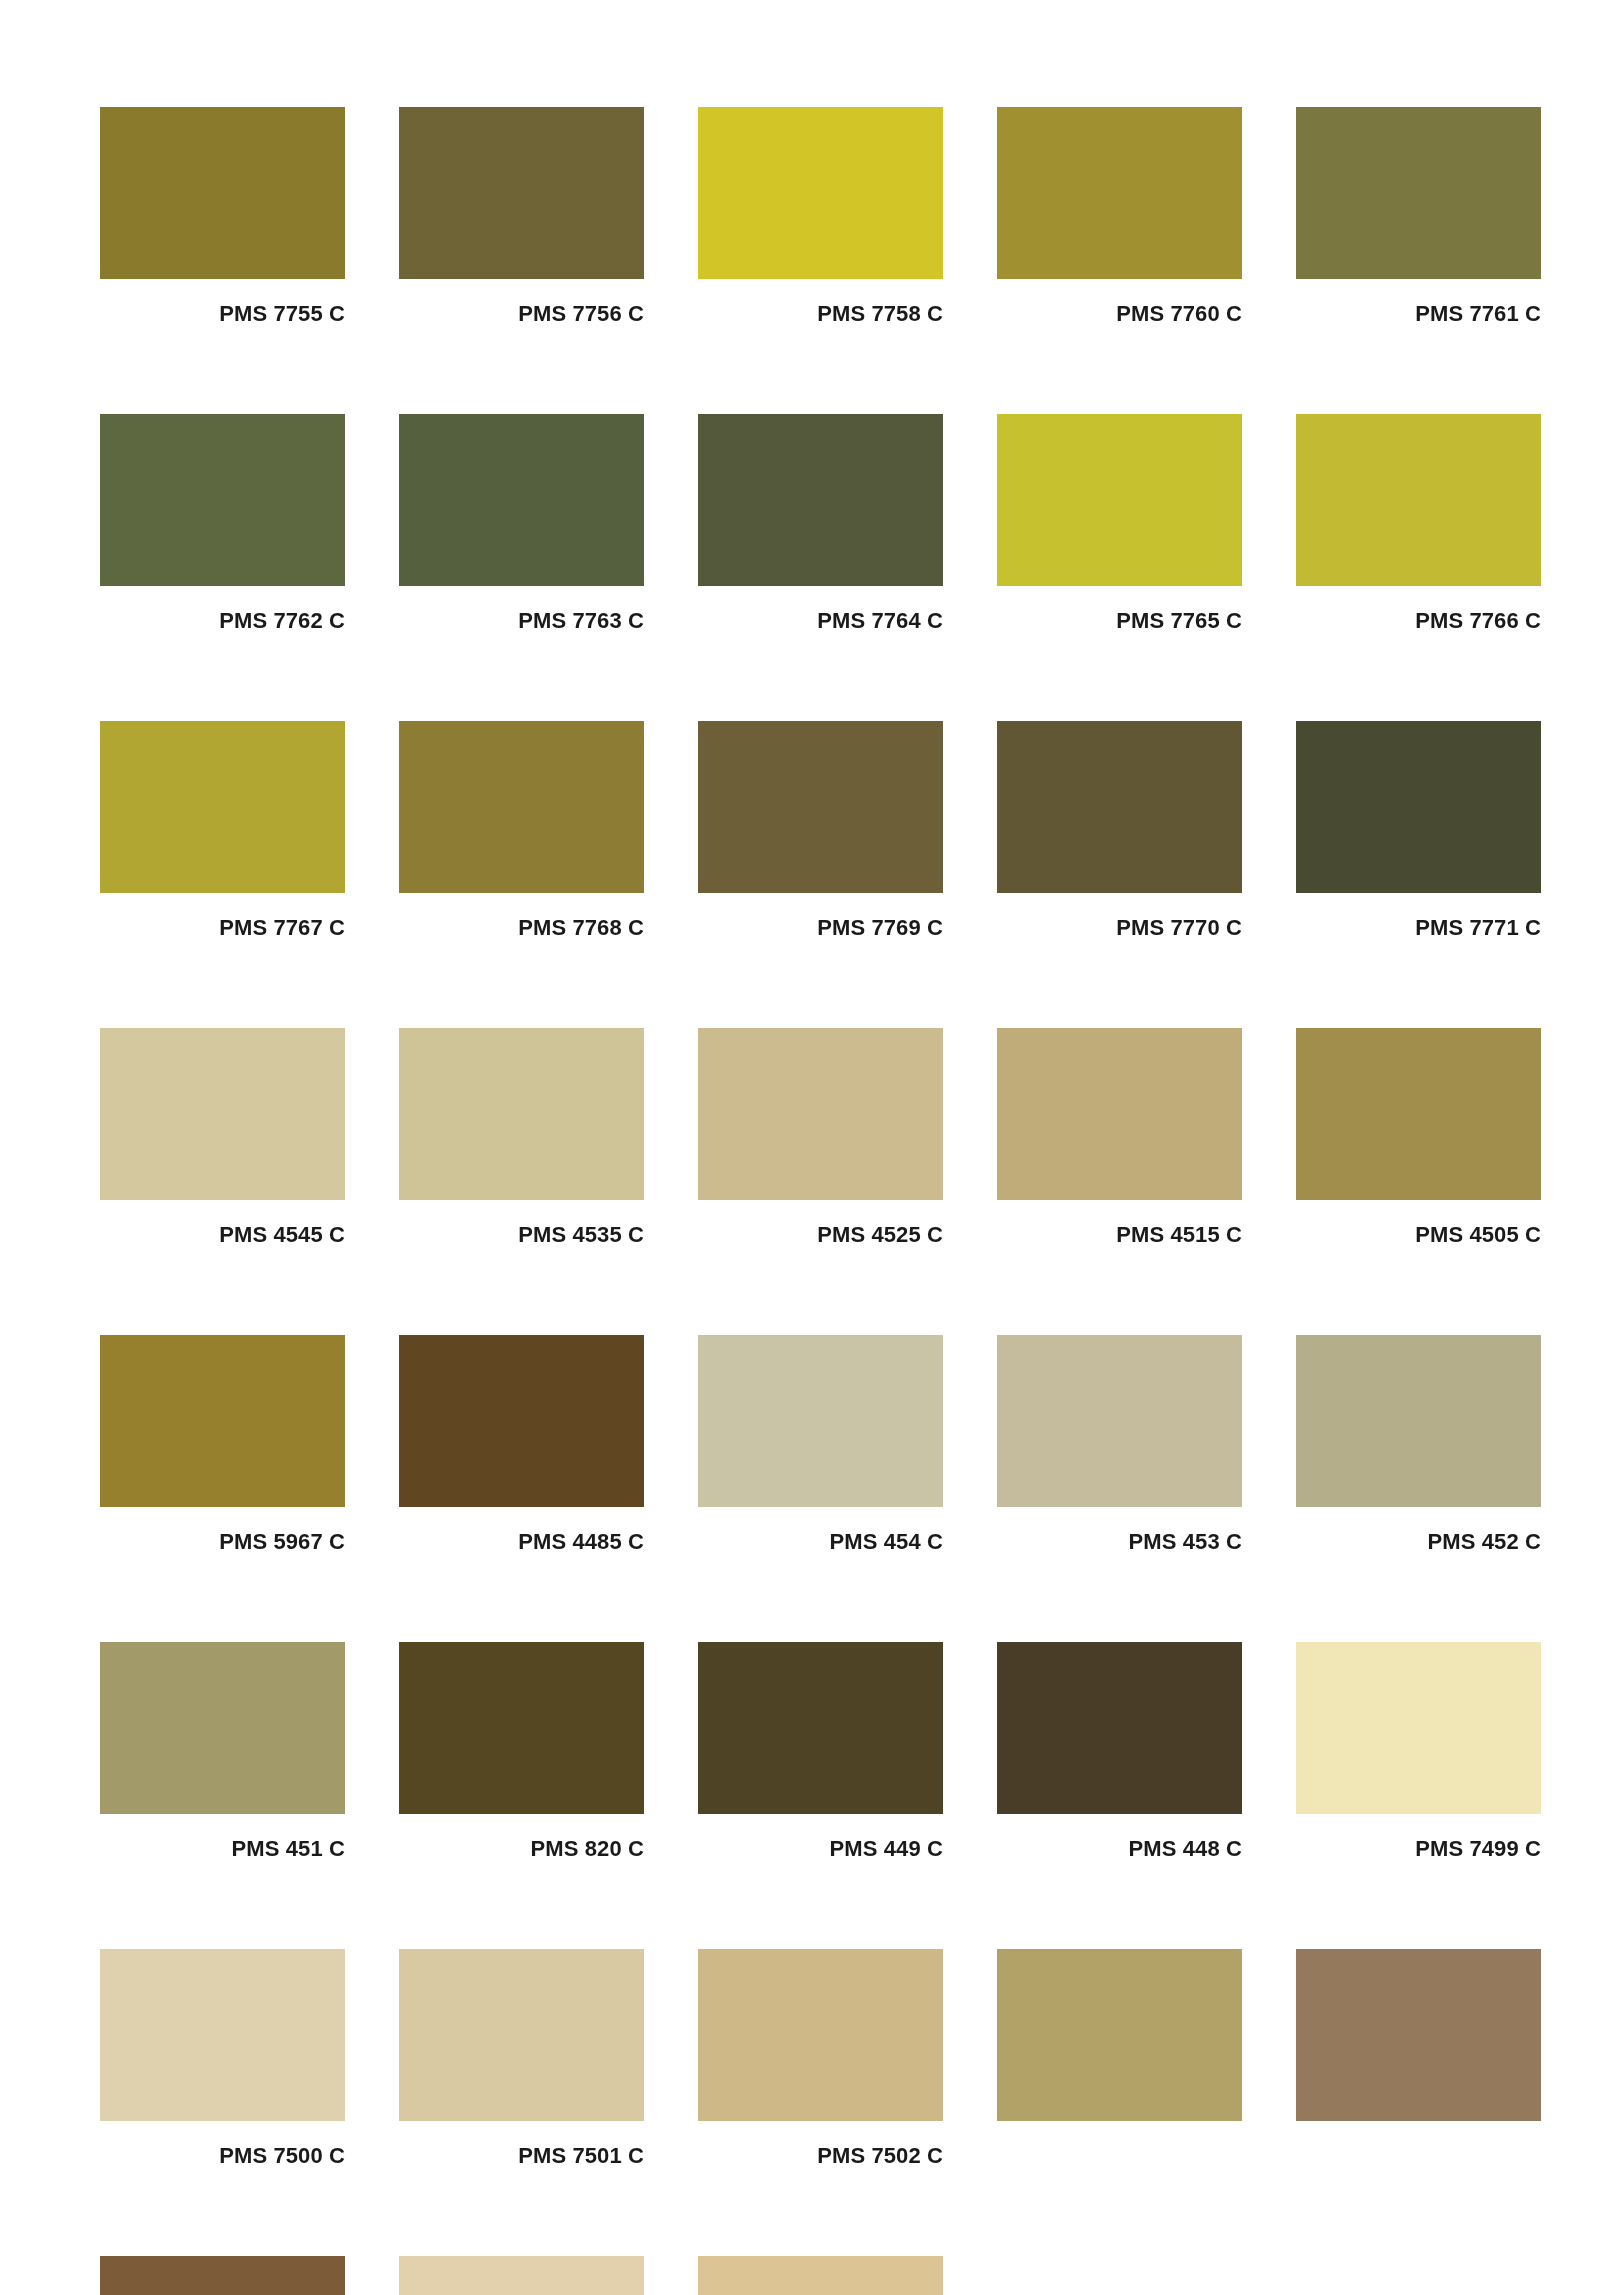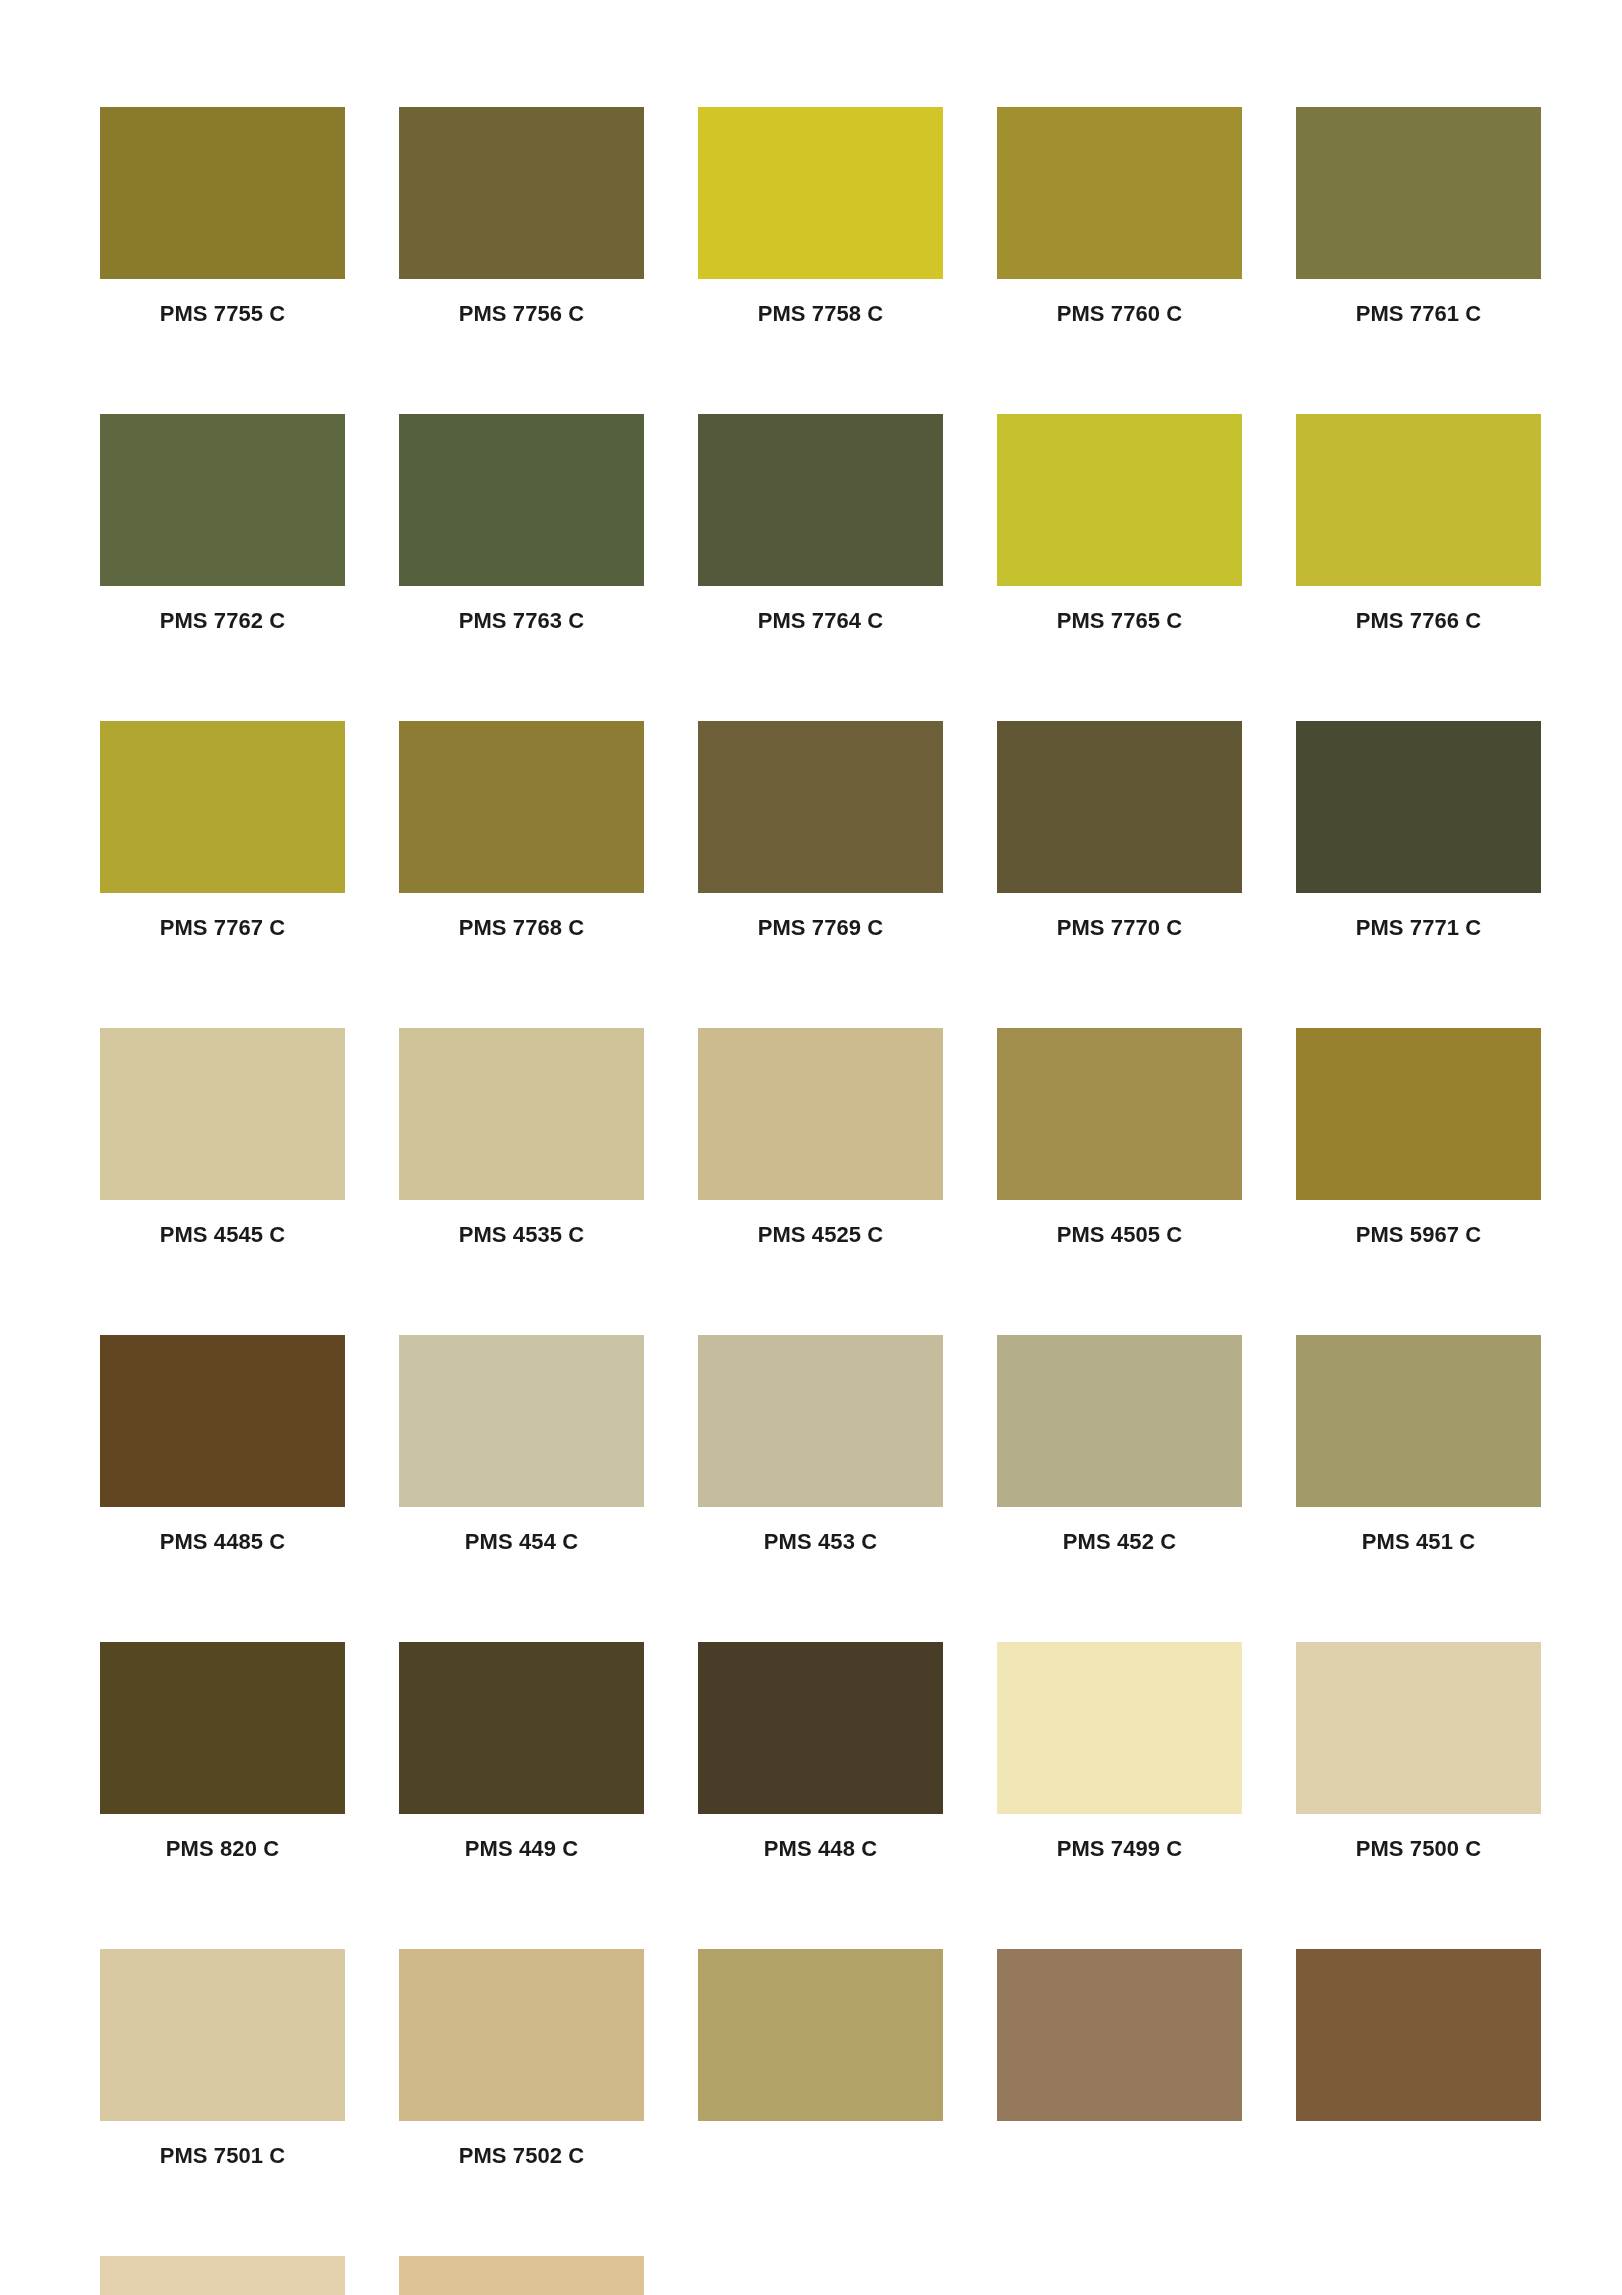--- a/index.html
+++ b/index.html
@@ -26,21 +26,21 @@
     grid-template-columns: repeat(5, 245px);
     grid-column-gap: 54px;
     grid-row-gap: 89px;
     justify-content: start;
     align-content: start;
   }
   .swatch-cell {
     width: 245px;
     display: flex;
     flex-direction: column;
-    align-items: center;
+    align-items: flex-end;
   }
   .swatch-chip {
     width: 245px;
     height: 172px;
     display: block;
   }
   .swatch-label {
     margin-top: 24px;
     text-align: center;
     font-size: 22px;
@@ -123,20 +123,24 @@
       </div>
       <div class="swatch-cell">
         <div class="swatch-chip" style="background-color: rgb(207, 195, 152);"></div>
         <div class="swatch-label">PMS 4535 C</div>
       </div>
       <div class="swatch-cell">
         <div class="swatch-chip" style="background-color: rgb(204, 187, 143);"></div>
         <div class="swatch-label">PMS 4525 C</div>
       </div>
       <div class="swatch-cell">
+        <div class="swatch-chip" style="background-color: rgb(192, 172, 120);"></div>
+        <div class="swatch-label">PMS 4515 C</div>
+      </div>
+      <div class="swatch-cell">
         <div class="swatch-chip" style="background-color: rgb(161, 142, 77);"></div>
         <div class="swatch-label">PMS 4505 C</div>
       </div>
       <div class="swatch-cell">
         <div class="swatch-chip" style="background-color: rgb(150, 128, 45);"></div>
         <div class="swatch-label">PMS 5967 C</div>
       </div>
       <div class="swatch-cell">
         <div class="swatch-chip" style="background-color: rgb(96, 71, 34);"></div>
         <div class="swatch-label">PMS 4485 C</div>

